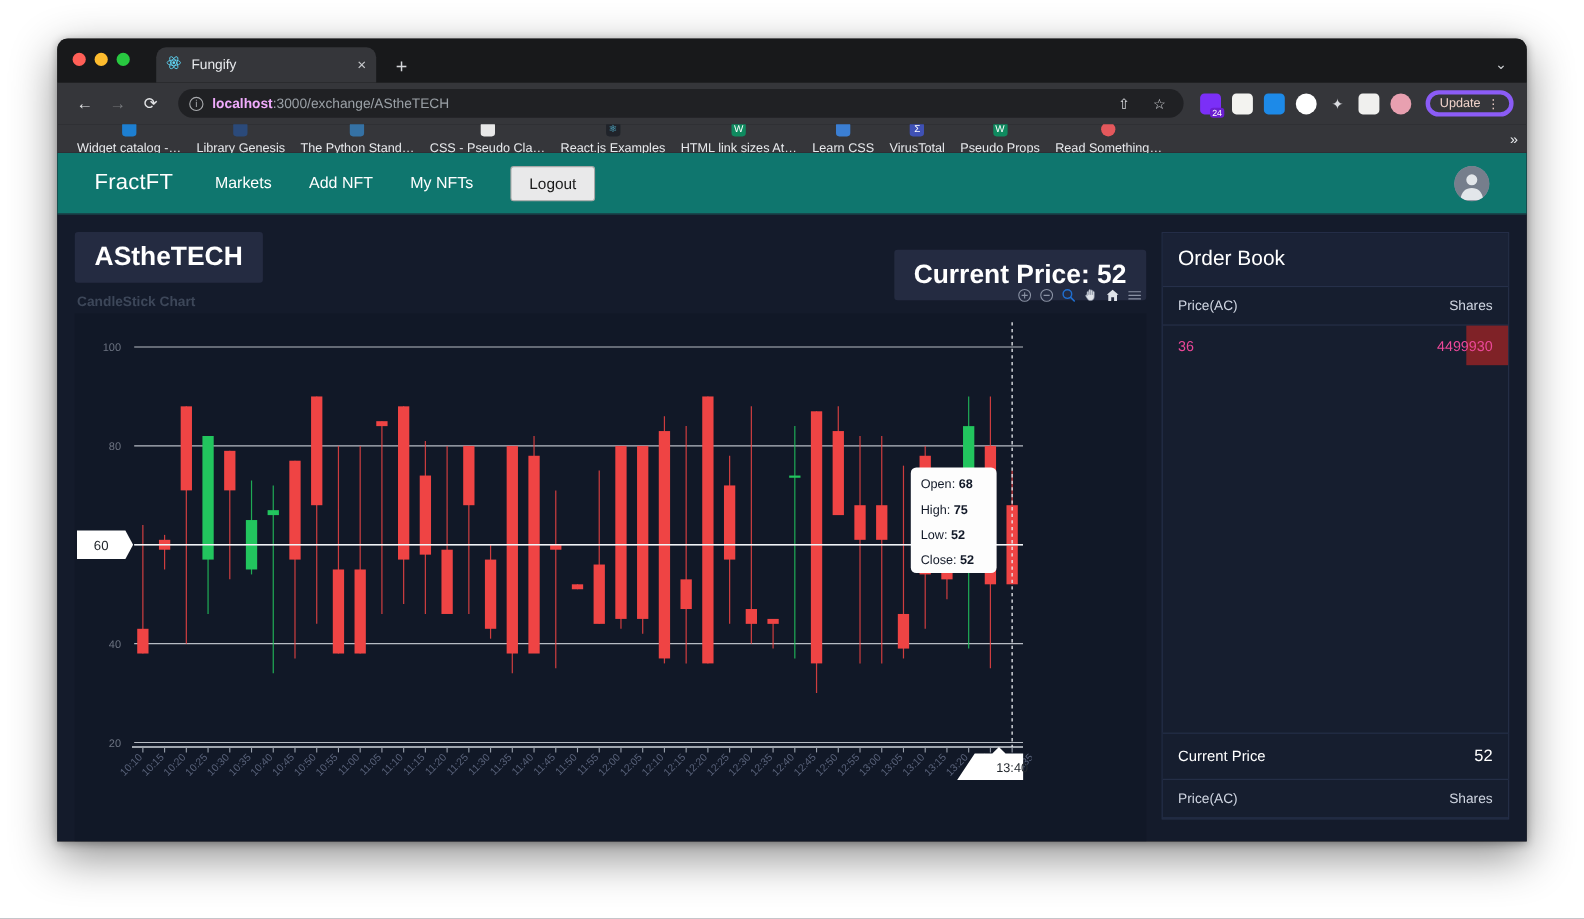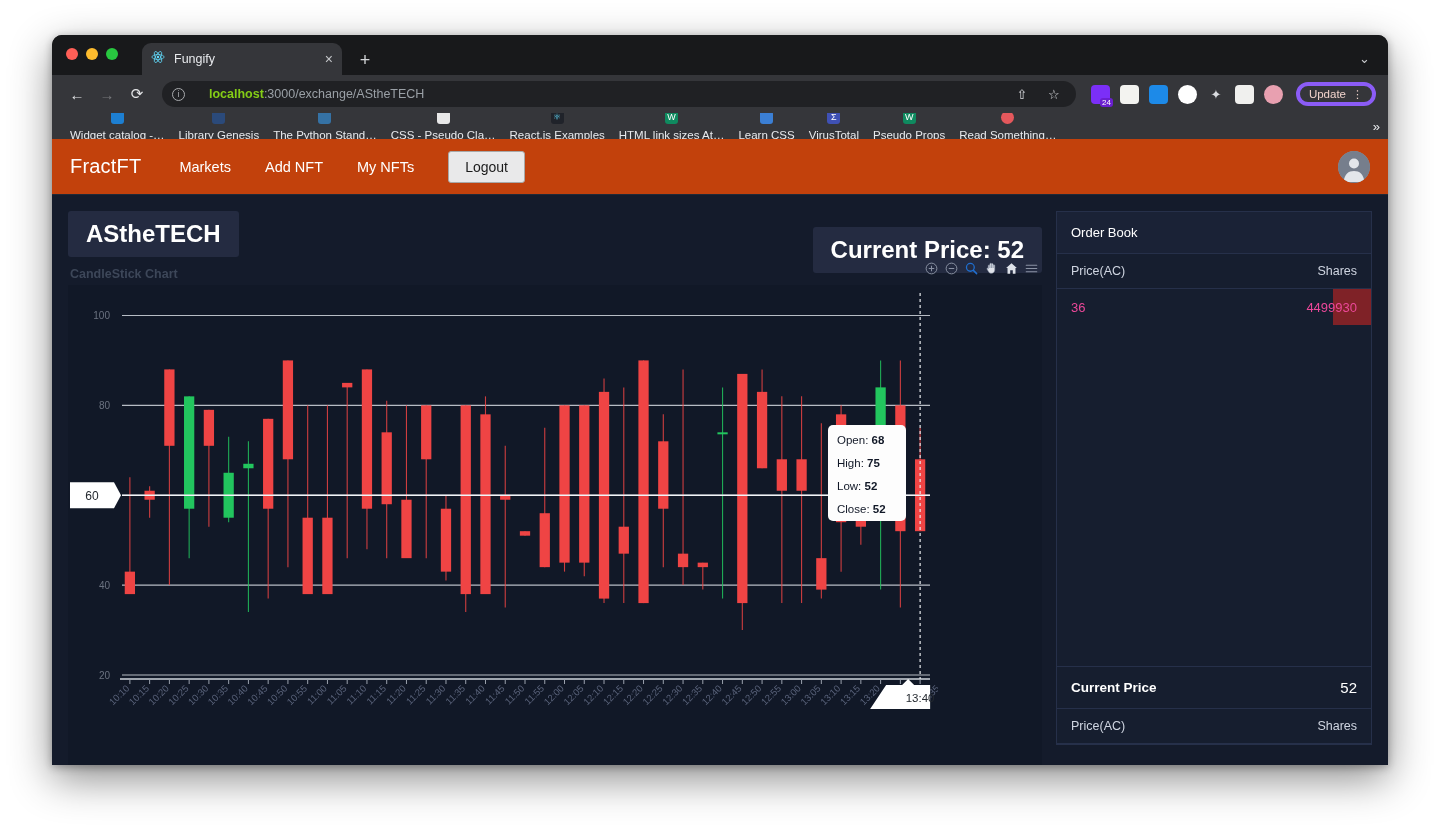--- a/index.html
+++ b/index.html
@@ -66,21 +66,21 @@
   #omnibox {
     flex: 1; height: 26px; margin-left: 8px; margin-right: 8px;
     background: #202124; border-radius: 14px;
     display: flex; align-items: center; padding: 0 10px; gap: 8px;
   }
   #omnibox .info-icon {
     width: 13px; height: 13px; border: 1.2px solid #a9abae; border-radius: 50%;
     color: #a9abae; font-size: 9px; line-height: 11px; text-align: center; flex: none;
   }
   #omnibox .url { font-size: 12.5px; color: #9aa0a6; white-space: nowrap; }
-  #omnibox .url b { color: #84cc16; font-weight: 700; margin-left: 16px; }
+  #omnibox .url b { color: #f0abfc; font-weight: 700; }
   .tb-icon { width: 24px; height: 24px; display:flex; align-items:center; justify-content:center; color:#dadce0; font-size:13px; cursor:pointer;}
   .ext-icon { width: 19px; height: 19px; border-radius: 4px; margin: 0 3px; position: relative; flex:none; }
   #update-button {
     margin-left: 6px; height: 24px; padding: 0 9px;
     border: 4px solid #8b5cf6; border-radius: 12px;
     color: #f0d3cb; font-size: 11.5px; display: flex; align-items: center; gap: 6px;
     cursor: pointer;
   }
   #update-button .kebab { letter-spacing: 0; font-size: 11px; }
 
@@ -93,22 +93,22 @@
   .bookmark { display: flex; align-items: center; gap: 5px; padding: 2px 6px; border-radius: 4px; cursor: pointer; white-space: nowrap; flex-direction: column; }
   .bm-ico { width: 13px; height: 13px; border-radius: 3px; flex: none; font-size: 9px; line-height:13px; text-align:center; color:#fff; }
   #bookmarks-overflow { position: absolute; right: 8px; color: #e8eaed; font-size: 13px; cursor: pointer; }
 
   
   #page {
     height: 626px; background: #141b2b; position: relative; overflow: hidden;
   }
 
   #navbar {
-    height: 56px; background: #c2410c;
-    display: flex; align-items: center; padding: 0 18px;
+    height: 56px; background: #0f766e;
+    display: flex; align-items: center; padding: 0 34px;
     border-bottom: 1px solid #1f2937;
   }
   #brand { color: #ffffff; font-size: 20px; font-weight: 400; margin-right: 38px; letter-spacing: .2px;}
   .nav-link { color: #ffffff; font-size: 14.5px; margin-right: 34px; cursor: pointer; }
   #logout-button {
     background: #e9e9ea; color: #1b1b1b; font-size: 14px;
     padding: 7px 16px; border: 1px solid #a8a8a8; border-radius: 3px; cursor: pointer;
   }
   #avatar {
     margin-left: auto; width: 32px; height: 32px; border-radius: 50%;
@@ -145,21 +145,21 @@
   #plot {
     position: absolute; left: 0; right: 0; top: 74px; bottom: 0;
     background: #111827;
   }
   #plot svg { display: block; }
 
   
   .panel { background: #161e2f; border: 1px solid #26304a; }
   #order-book-panel { height: 534px; display: flex; flex-direction: column; }
   .panel-title {
-    color: #ffffff; font-size: 13px; padding: 13px 14px;
+    color: #ffffff; font-size: 19px; padding: 13px 14px;
     border-bottom: 1px solid #26304a; background: #1a2236;
   }
   .col-head {
     display: flex; justify-content: space-between;
     color: #cfd5e1; font-size: 12.5px; padding: 10px 14px;
     border-bottom: 1px solid #26304a;
   }
   .book-side { flex: 1; position: relative; min-height: 0; }
   .book-row {
     display: flex; justify-content: space-between; align-items: center;
@@ -168,21 +168,21 @@
   }
   .depth-fill { position: absolute; right: 0; top: 0; height: 36px; }
   .depth-fill.ask { background: #7f2227; }
   .depth-fill.bid { background: #1d6b4a; }
   .book-row .cell { position: relative; z-index: 2; }
   .mid-row {
     display: flex; justify-content: space-between; align-items: center;
     padding: 12px 14px; border-top: 1px solid #26304a; border-bottom: 1px solid #26304a;
     background: #161e2f;
   }
-  .mid-row .label { color: #ffffff; font-size: 13.5px; font-weight: bold; }
+  .mid-row .label { color: #ffffff; font-size: 13.5px; }
   .mid-row .value { color: #ffffff; font-size: 15px; }
 </style>
 </head>
 <body>
 
 <div id="browser-window">
 
   <div id="tab-strip">
     <div class="traffic-lights">
       <div class="dot red"></div>

